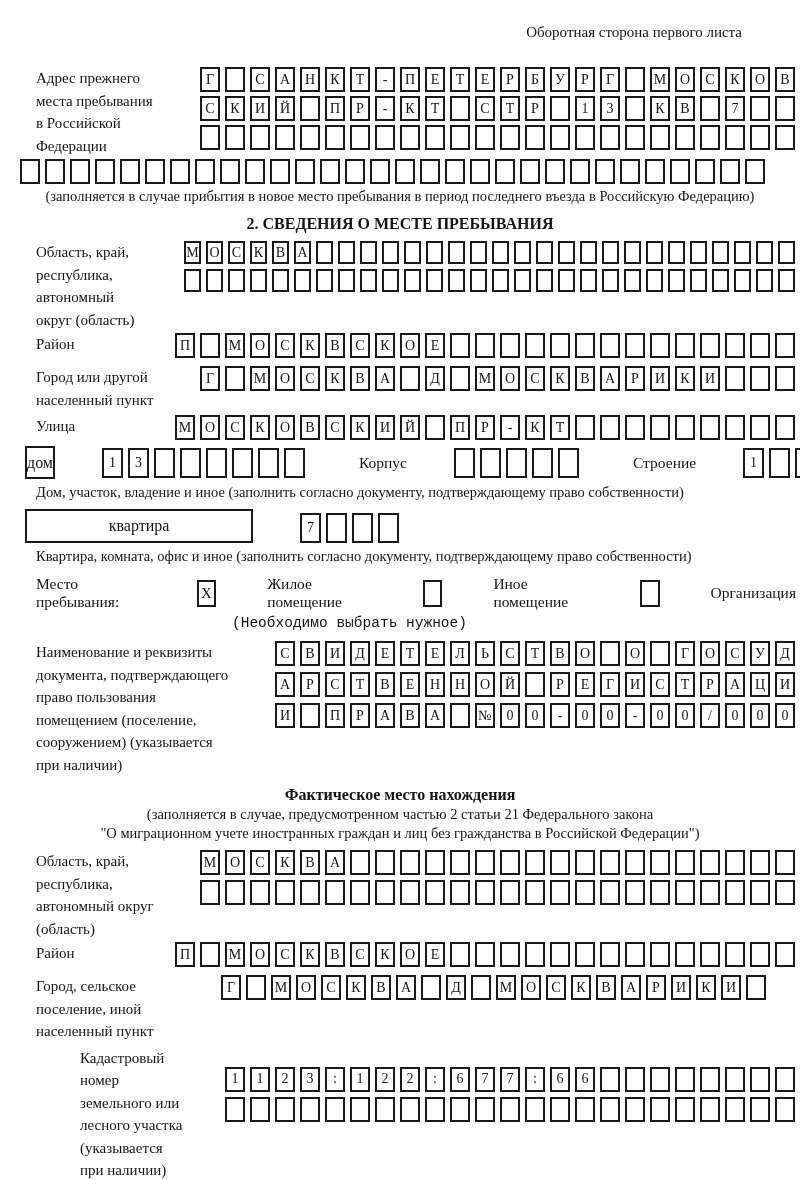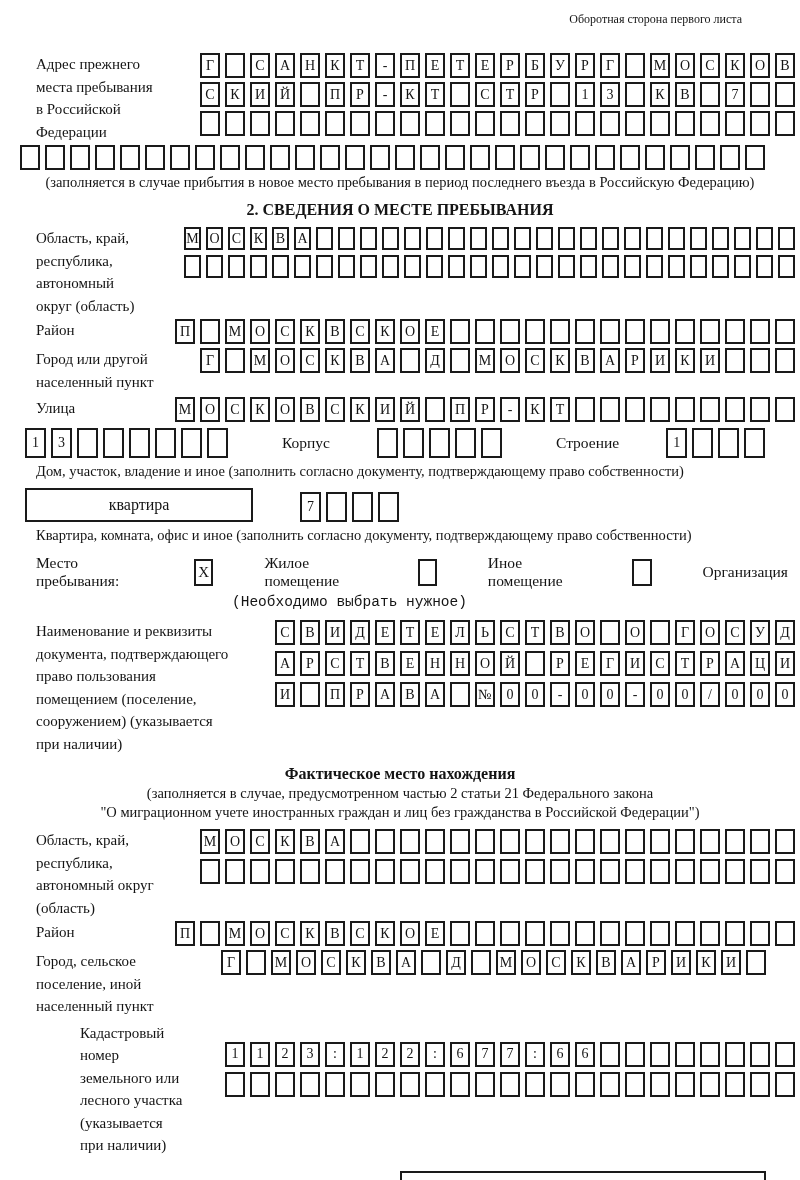--- a/index.html
+++ b/index.html
@@ -1,21 +1,21 @@
 <!DOCTYPE html>
 <html><head>
 <meta charset="utf-8">
 <style>
   html,body{margin:0;padding:0;background:#fff;}
   .page{
     width:800px;height:1180px;box-sizing:border-box;position:relative;
     background:#fff;color:#141414;overflow:hidden;
     font-family:"Liberation Serif","DejaVu Serif",serif;
   }
-  .corner{ text-align:right; padding:12px 58px 0 0; font-size:12px; }
+  .corner{ text-align:right; padding:24px 58px 0 0; font-size:15px; }
 
   
   .frow{ display:flex; align-items:flex-start;gap:39px; }
   .flabel{ font-size:15px; line-height:1.5; }
   .cells{ display:flex; }
   .cell{
     box-sizing:content-box; border:2px solid #1a1a1a; background:#fff;
     display:flex; align-items:center; justify-content:center;
     font-size:14px; line-height:1;
   }
@@ -31,40 +31,40 @@
   .top-rows .cells{ margin-bottom:4px; }
   .full-row{ margin:2px 0 0 20px; }
   .caption{ font-size:14.5px; }
   .caption.center{ text-align:center; margin-top:4px; }
   .h-section{ text-align:center; font-weight:bold; font-size:16px; margin-top:10px; }
 
   .area-block{ margin:8px 0 0 36px; }
   .area-label{ width:118px; padding-right:4px; }
   .area-rows .cells{ margin-bottom:5px; }
 
-  .row-district{ margin:2px 0 0 36px;font-family:Liberation Serif, serif; }
+  .row-district{ margin:2px 0 8px 36px;font-family:Liberation Serif, serif; }
   .row-district .flabel{ width:108px; }
   .row-city{ margin:4px 0 0 36px; }
   .row-city .flabel{ width:144px; padding-right:2px; }
   .row-street{ margin:4px 0 0 36px; }
   .row-street .flabel{ width:124px; }
 
   .house-row{ margin:6px 0 0 25px; align-items:center; }
   .type-box{
     border:2px solid #1a1a1a; text-align:center; font-size:16px;
     display:flex; align-items:center; justify-content:center; box-sizing:border-box;
   }
   .house-box{ width:176px; height:33px; margin-right:8px; }
   .apt-box{ width:228px; height:34px; margin-right:8px; }
   .inline-label{ font-size:15.5px; margin:0 8px 0 10px; }
   .sub-caption{ margin:5px 0 0 36px; }
 
   .apt-row{ margin:8px 0 0 25px; align-items:flex-end; }
 
-  .stay-row{ margin:10px 12px 0 36px; align-items:center; font-size:15.5px; }
+  .stay-row{ margin:10px 4px 0 36px; align-items:center; font-size:15.5px; }
   .checkbox{
     box-sizing:content-box; width:18px; height:23px; border:2px solid #1a1a1a;
     display:flex; align-items:center; justify-content:center;
     font-size:15px; margin:0 12px 0 10px;
   }
   .hint{ font-size:14.5px; margin:4px 0 0 232px;font-family:Liberation Mono, monospace; }
 
   .doc-block{ margin:10px 0 0 36px; }
   .doc-label{ width:212px; padding-right:4px; }
   .doc-rows .cells{ margin-bottom:6px; }
@@ -363,20 +363,21 @@
         <div class="cell"></div>
         <div class="cell"></div>
         <div class="cell"></div>
         <div class="cell"></div>
         <div class="cell"></div>
         <div class="cell"></div>
       </div>
   </div>
 
   <div class="frow house-row">
+    <div class="type-box house-box">дом</div>
     <div class="cells tall">
         <div class="cell">1</div>
         <div class="cell">3</div>
         <div class="cell"></div>
         <div class="cell"></div>
         <div class="cell"></div>
         <div class="cell"></div>
         <div class="cell"></div>
         <div class="cell"></div>
       </div>

